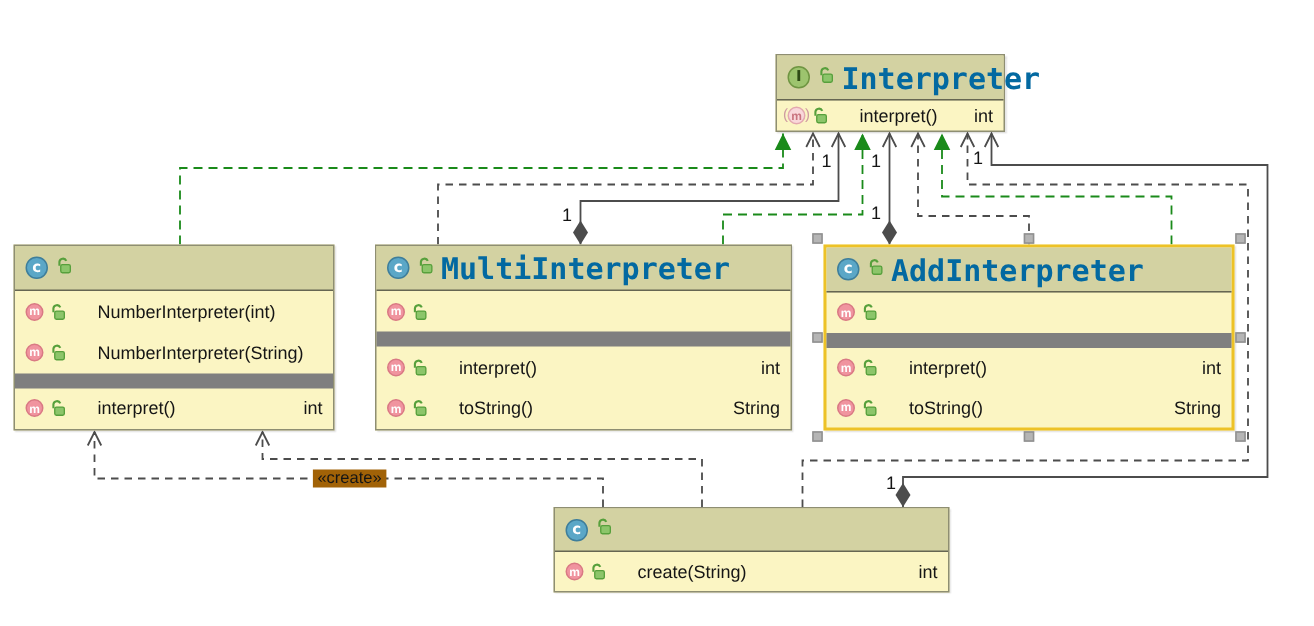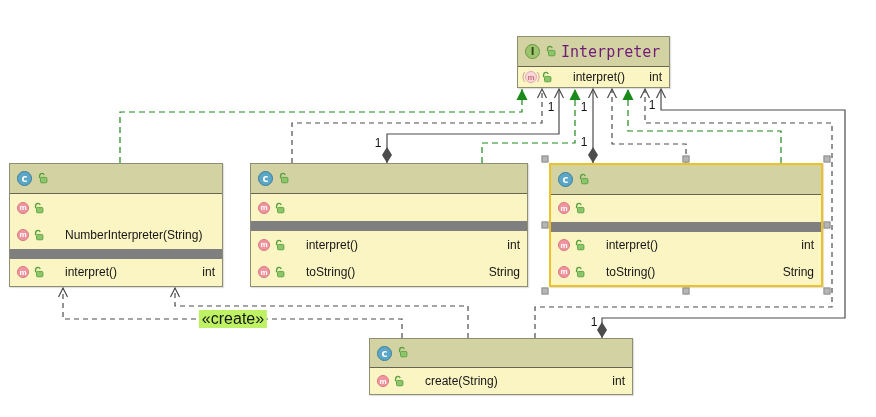--- a/index.html
+++ b/index.html
@@ -7,21 +7,21 @@
            font-family:"Liberation Sans",sans-serif;}
   #edges{position:absolute;left:0;top:0;}
   .class-node{position:absolute;background:#fbf5c3;border:1px solid #8e8e72;
               box-sizing:border-box;display:flex;flex-direction:column;
               box-shadow:1px 1px 1px rgba(0,0,0,0.12);}
   .class-node.selected{border:2px solid #edc227;}
   .class-header{background:#d3d2a2;border-bottom:1px solid #666652;
                 display:flex;align-items:center;gap:5px;padding:0 7px;flex:0 0 auto;
                 box-sizing:border-box;}
   .class-title{font-family:"DejaVu Sans Mono","Liberation Mono",monospace;
-               font-size:15px;color:#701a75;white-space:nowrap;}
+               font-size:20px;color:#0369a1;white-space:nowrap;font-weight:bold;}
   .class-body{display:flex;flex-direction:column;flex:1;min-height:0;}
   .member-row{display:flex;align-items:center;gap:4px;padding:0 7px;flex:1;
               font-size:12px;color:#151515;white-space:nowrap;}
   .m-label{white-space:nowrap;padding-left:17px;}
   .m-type{margin-left:auto;padding-left:8px;}
   .separator{height:10px;background:#7f7f7f;flex:0 0 auto;}
   .kind-icon{width:15px;height:15px;border-radius:50%;display:inline-flex;
              align-items:center;justify-content:center;flex:0 0 auto;
              font:bold 10px "DejaVu Sans",sans-serif;box-sizing:border-box;}
   .k-class{background:#5ba7c7;border:1px solid #3e7e9b;color:#fff;}
@@ -31,21 +31,21 @@
           justify-content:center;font:bold 8px "Liberation Sans",sans-serif;
           flex:0 0 auto;box-sizing:border-box;position:relative;}
   .m-icon.abstract{background:#f9d7da;border-color:#e3a8af;color:#c9737e;}
   .m-icon.abstract::before{content:"(";position:absolute;left:-4px;top:-1px;
           color:#cf9ba1;font:10px "Liberation Sans",sans-serif;}
   .m-icon.abstract::after{content:")";position:absolute;right:-4px;top:-1px;
           color:#cf9ba1;font:10px "Liberation Sans",sans-serif;}
   .lock{flex:0 0 auto;}
   .edge-label{position:absolute;transform:translate(-50%,-50%);
               font:12px "Liberation Sans",sans-serif;color:#151515;z-index:5;}
-  .edge-label.bg{background:#bef264;padding:0 3px;font-size:16px;}
+  .edge-label.bg{background:#a16207;padding:0 3px;font-size:11px;}
   .handle{position:absolute;width:5px;height:5px;background:#b5b5b5;
           border:1px solid #909090;transform:translate(-50%,-50%);z-index:6;
           box-sizing:content-box;}
 </style>
 </head>
 <body>
 
 <div id="diagram" style="width: 876px; height: 417px; background: rgb(255, 255, 255);">
     <svg id="edges" width="876" height="417">
       <g>
@@ -132,20 +132,21 @@
             <rect x="3.5" y="5.4" width="6.4" height="5.4" rx="1.1" fill="#8cc56a" stroke="#57a03c" stroke-width="0.9"></rect>
           </svg></span>
     </div>
     <div class="class-body">
         <div class="member-row">
           <span class="m-icon">m</span>
           <svg class="lock" width="11" height="12" viewBox="0 0 11 12">
             <path d="M2.6 6.2 V3.6 A2.4 2.4 0 0 1 7.2 2.9" fill="none" stroke="#57a03c" stroke-width="1.4"></path>
             <rect x="3.5" y="5.4" width="6.4" height="5.4" rx="1.1" fill="#8cc56a" stroke="#57a03c" stroke-width="0.9"></rect>
           </svg>
+          <span class="m-label">NumberInterpreter(int)</span>
         </div>
         <div class="member-row">
           <span class="m-icon">m</span>
           <svg class="lock" width="11" height="12" viewBox="0 0 11 12">
             <path d="M2.6 6.2 V3.6 A2.4 2.4 0 0 1 7.2 2.9" fill="none" stroke="#57a03c" stroke-width="1.4"></path>
             <rect x="3.5" y="5.4" width="6.4" height="5.4" rx="1.1" fill="#8cc56a" stroke="#57a03c" stroke-width="0.9"></rect>
           </svg>
           <span class="m-label">NumberInterpreter(String)</span>
         </div>
         <div class="separator"></div>
@@ -160,20 +161,21 @@
         </div>
       </div>
   </div>
     <div class="class-node" style="left: 250px; top: 163px; width: 278px; height: 124px;">
     <div class="class-header" style="height: 30px;">
       <span class="kind-icon k-class">c</span>
       <span class="lock-slot"><svg class="lock" width="11" height="12" viewBox="0 0 11 12">
             <path d="M2.6 6.2 V3.6 A2.4 2.4 0 0 1 7.2 2.9" fill="none" stroke="#57a03c" stroke-width="1.4"></path>
             <rect x="3.5" y="5.4" width="6.4" height="5.4" rx="1.1" fill="#8cc56a" stroke="#57a03c" stroke-width="0.9"></rect>
           </svg></span>
+      <span class="class-title">MultiInterpreter</span>
     </div>
     <div class="class-body">
         <div class="member-row">
           <span class="m-icon">m</span>
           <svg class="lock" width="11" height="12" viewBox="0 0 11 12">
             <path d="M2.6 6.2 V3.6 A2.4 2.4 0 0 1 7.2 2.9" fill="none" stroke="#57a03c" stroke-width="1.4"></path>
             <rect x="3.5" y="5.4" width="6.4" height="5.4" rx="1.1" fill="#8cc56a" stroke="#57a03c" stroke-width="0.9"></rect>
           </svg>
         </div>
         <div class="separator"></div>
@@ -197,20 +199,21 @@
         </div>
       </div>
   </div>
     <div class="class-node selected" style="left: 549px; top: 163px; width: 274px; height: 124px;">
     <div class="class-header" style="height: 30px;">
       <span class="kind-icon k-class">c</span>
       <span class="lock-slot"><svg class="lock" width="11" height="12" viewBox="0 0 11 12">
             <path d="M2.6 6.2 V3.6 A2.4 2.4 0 0 1 7.2 2.9" fill="none" stroke="#57a03c" stroke-width="1.4"></path>
             <rect x="3.5" y="5.4" width="6.4" height="5.4" rx="1.1" fill="#8cc56a" stroke="#57a03c" stroke-width="0.9"></rect>
           </svg></span>
+      <span class="class-title">AddInterpreter</span>
     </div>
     <div class="class-body">
         <div class="member-row">
           <span class="m-icon">m</span>
           <svg class="lock" width="11" height="12" viewBox="0 0 11 12">
             <path d="M2.6 6.2 V3.6 A2.4 2.4 0 0 1 7.2 2.9" fill="none" stroke="#57a03c" stroke-width="1.4"></path>
             <rect x="3.5" y="5.4" width="6.4" height="5.4" rx="1.1" fill="#8cc56a" stroke="#57a03c" stroke-width="0.9"></rect>
           </svg>
         </div>
         <div class="separator"></div>

